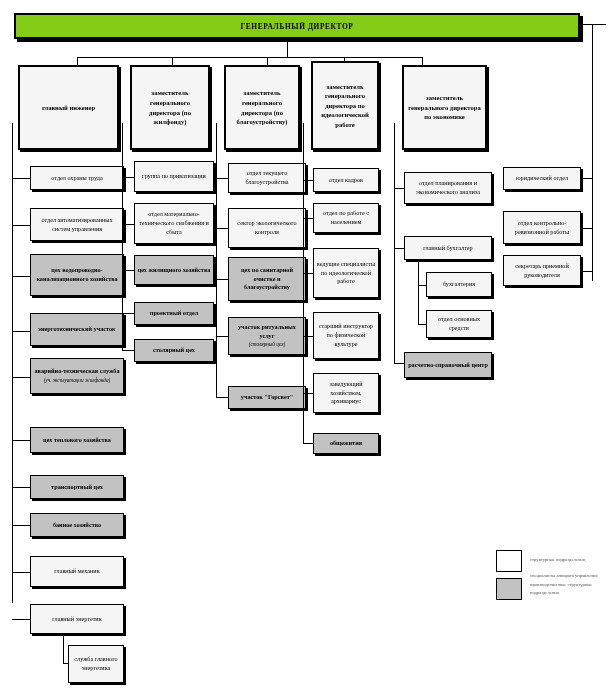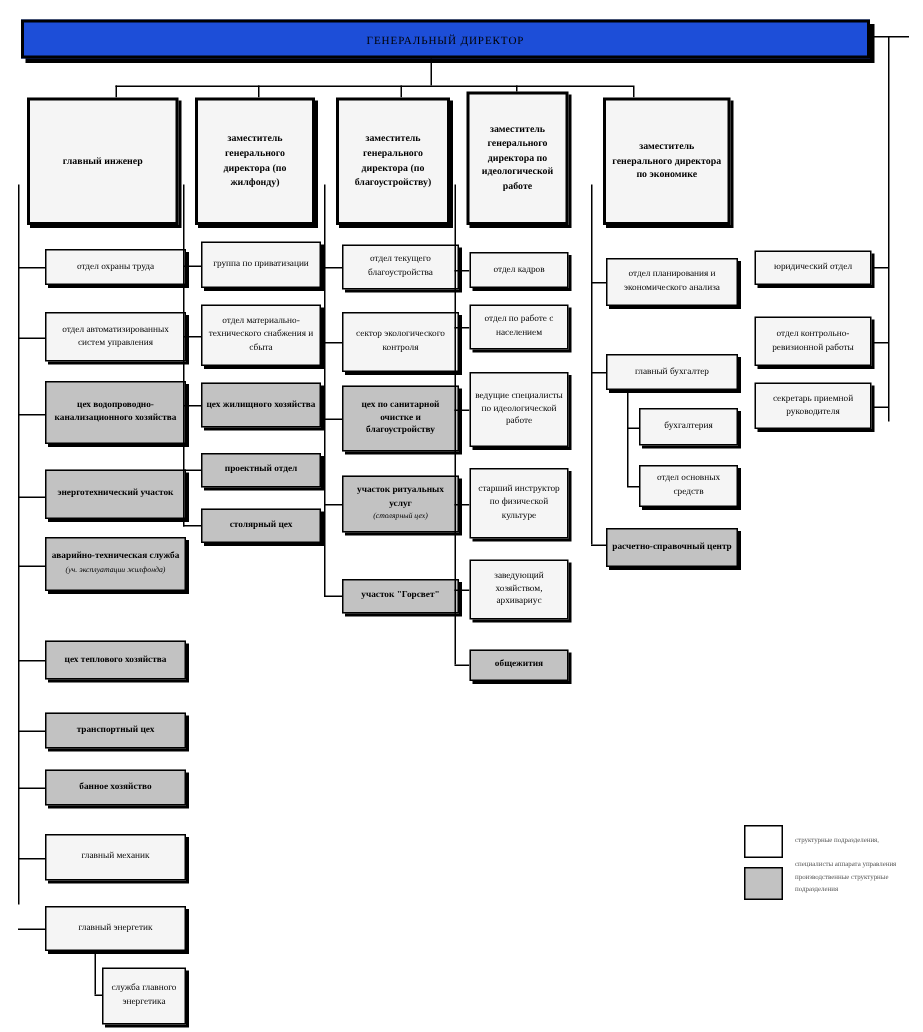--- a/index.html
+++ b/index.html
@@ -49,29 +49,29 @@
     font-style: italic;
     font-weight: normal;
   }
   .title-box {
     position: absolute;
     box-sizing: border-box;
     left: 14px;
     top: 13px;
     width: 566px;
     height: 26px;
-    background: #1d4ed8;
+    background: #84cc16;
     border: 2px solid #000000;
     box-shadow: 3px 3px 0 0 #000000;
     display: flex;
     align-items: center;
     justify-content: center;
     font-size: 7.4px;
     letter-spacing: 0.6px;
-    font-weight: normal;
+    font-weight: bold;
     color: #000000;
   }
   .lvl1 {
     font-size: 6.6px;
     font-weight: bold;
   }
   .ln {
     position: absolute;
     background: #000000;
   }

